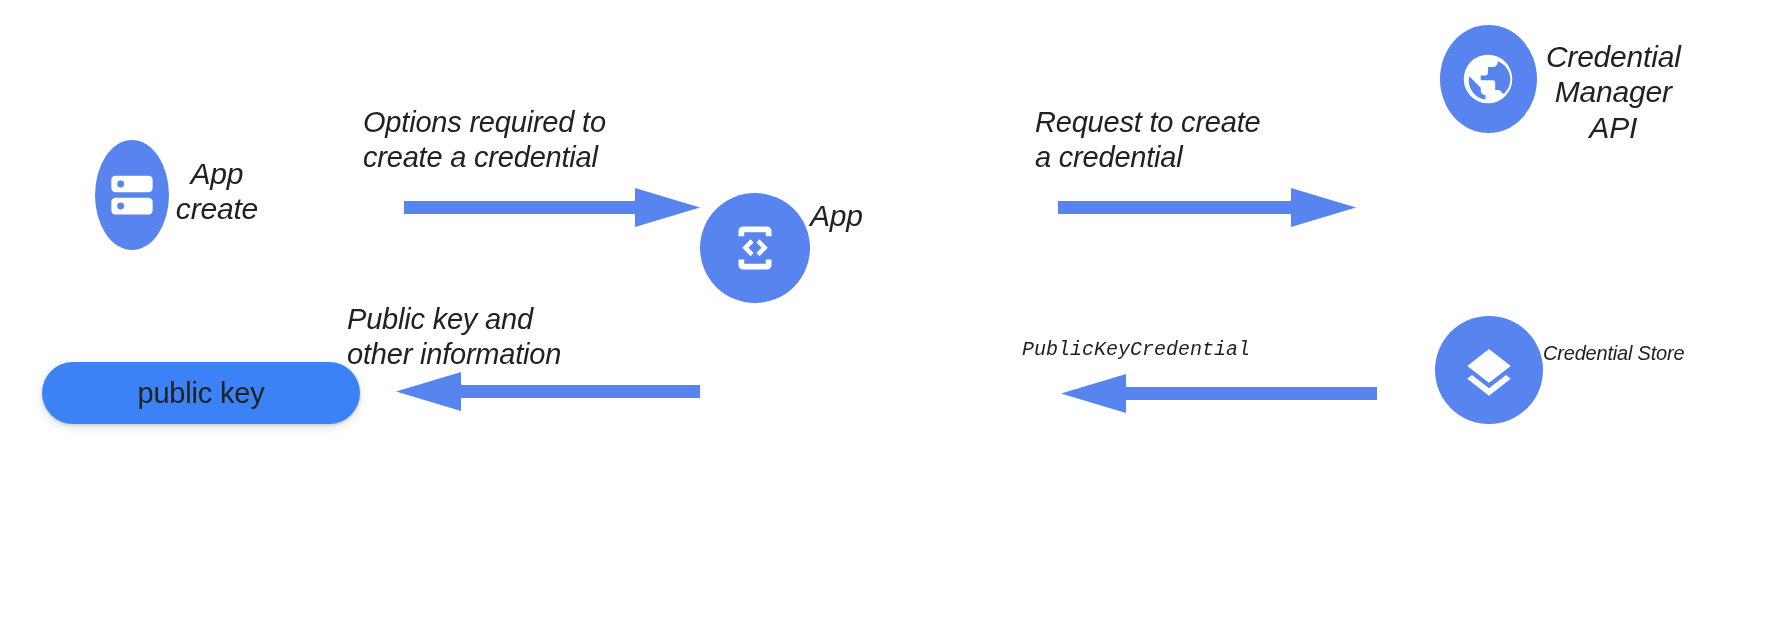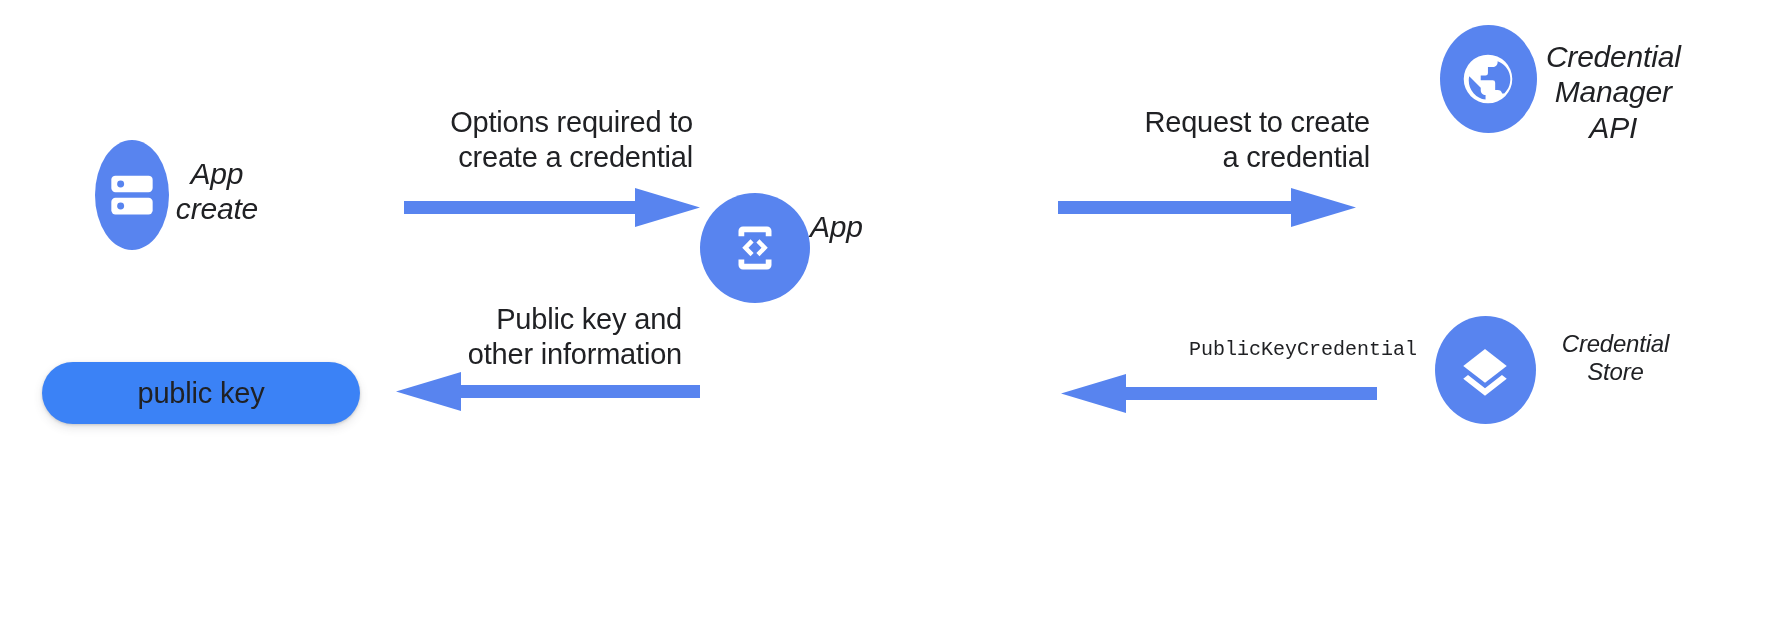--- a/index.html
+++ b/index.html
@@ -55,47 +55,48 @@
   }
 
   
   .arrow {
     position: absolute;
   }
   .arrow svg { display: block; }
 
   .arrow-caption {
     position: absolute;
-    text-align: right;
+    text-align: left;
     color: #202124;
     line-height: 1.22;
     letter-spacing: -0.2px;
     white-space: pre-line;
+    font-style: italic;
   }
   .arrow-caption.mono {
     font-family: "Liberation Mono", monospace;
     letter-spacing: 0px;
   }
 
   
   #node-app-server      { left: 95px;  top: 140px; width: 170px; }
   #node-app-server .circle { width: 110px; height: 110px; }
   #node-app-server .node-label { margin-top: 16px; font-size: 30px; }
 
   #node-app            { left: 700px; top: 193px; width: 180px; }
   #node-app .circle    { width: 110px; height: 110px; }
-  #node-app .node-label{ margin-top: 16px; font-size: 30px; }
+  #node-app .node-label{ margin-top: 5px; font-size: 30px; }
 
   #node-cm-api         { left: 1440px; top: 25px; width: 250px; }
   #node-cm-api .circle { width: 108px; height: 108px; }
   #node-cm-api .node-label { margin-top: 14px; font-size: 30px; }
 
   #node-cred-store     { left: 1435px; top: 316px; width: 260px; }
   #node-cred-store .circle { width: 108px; height: 108px; }
-  #node-cred-store .node-label { margin-top: 14px; font-size: 24px; }
+  #node-cred-store .node-label { margin-top: 26px; font-size: 20px; }
 
   #pill-public-key { left: 42px;   top: 362px; width: 318px; height: 62px; font-size: 29px; }
   #pill-passkey    { left: 1399px; top: 508px; width: 303px; height: 60px; font-size: 29px; }
 
   #caption-options  { left: 363px;  top: 105px; width: 330px; font-size: 29px; }
   #caption-request  { left: 1035px; top: 105px; width: 335px; font-size: 29px; }
   #caption-publickey{ left: 347px;  top: 302px; width: 335px; font-size: 29px; }
   #caption-pkc      { left: 1022px; top: 338px; width: 395px; font-size: 20px; }
 
   #arrow-options   { left: 404px;  top: 186px; }

